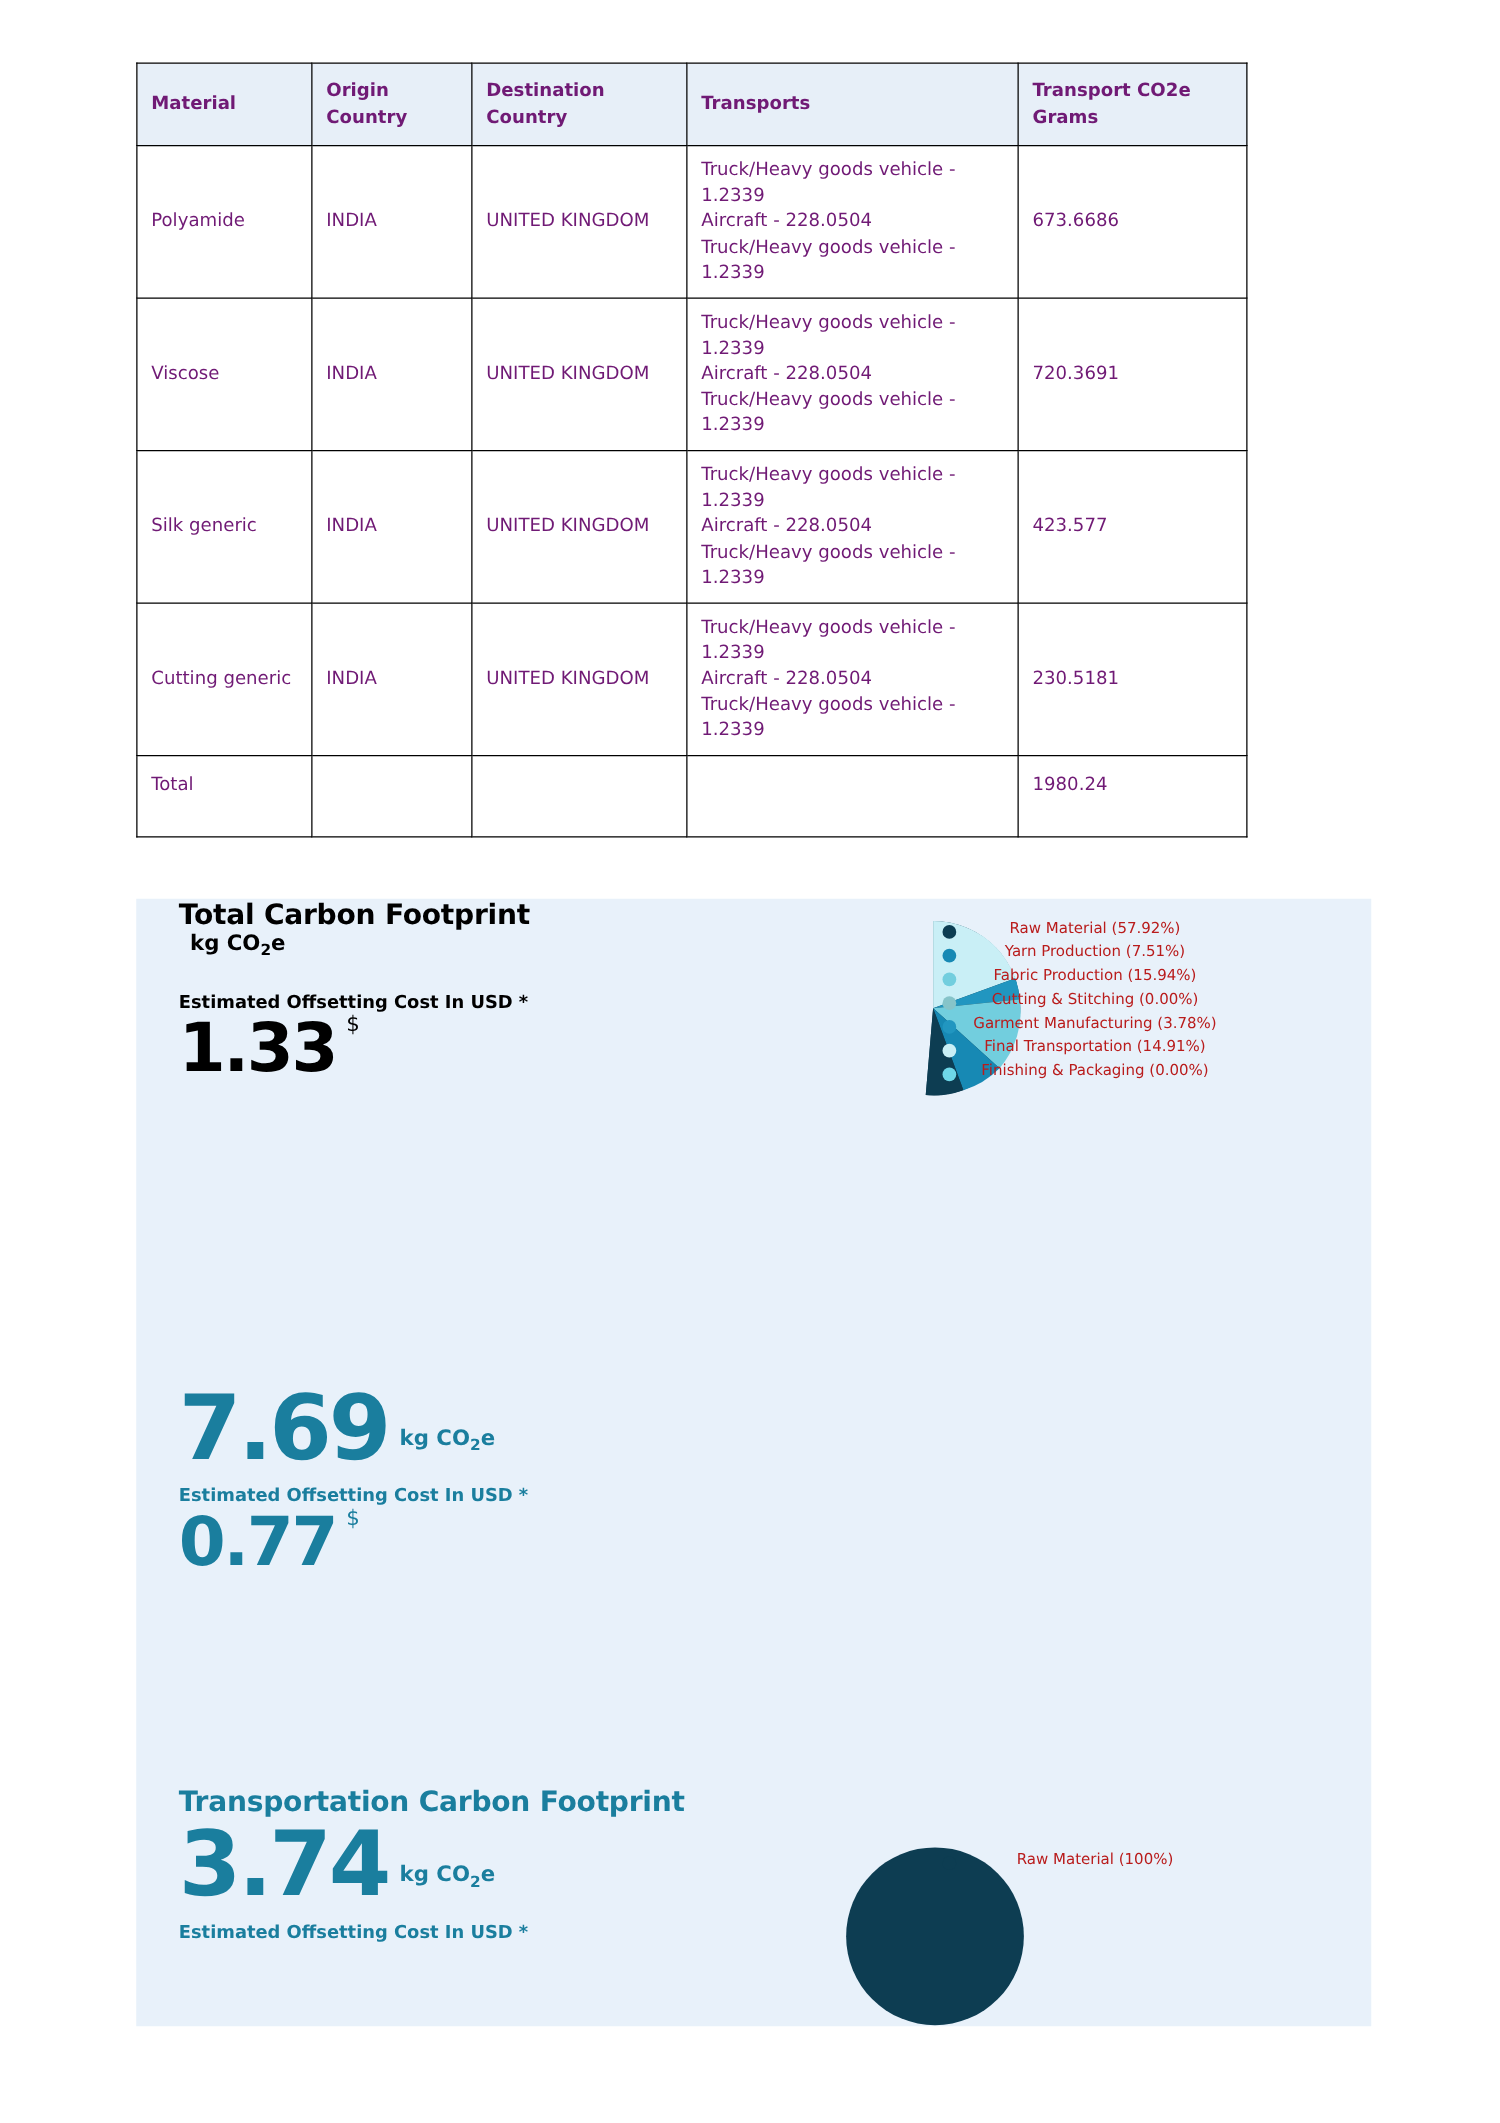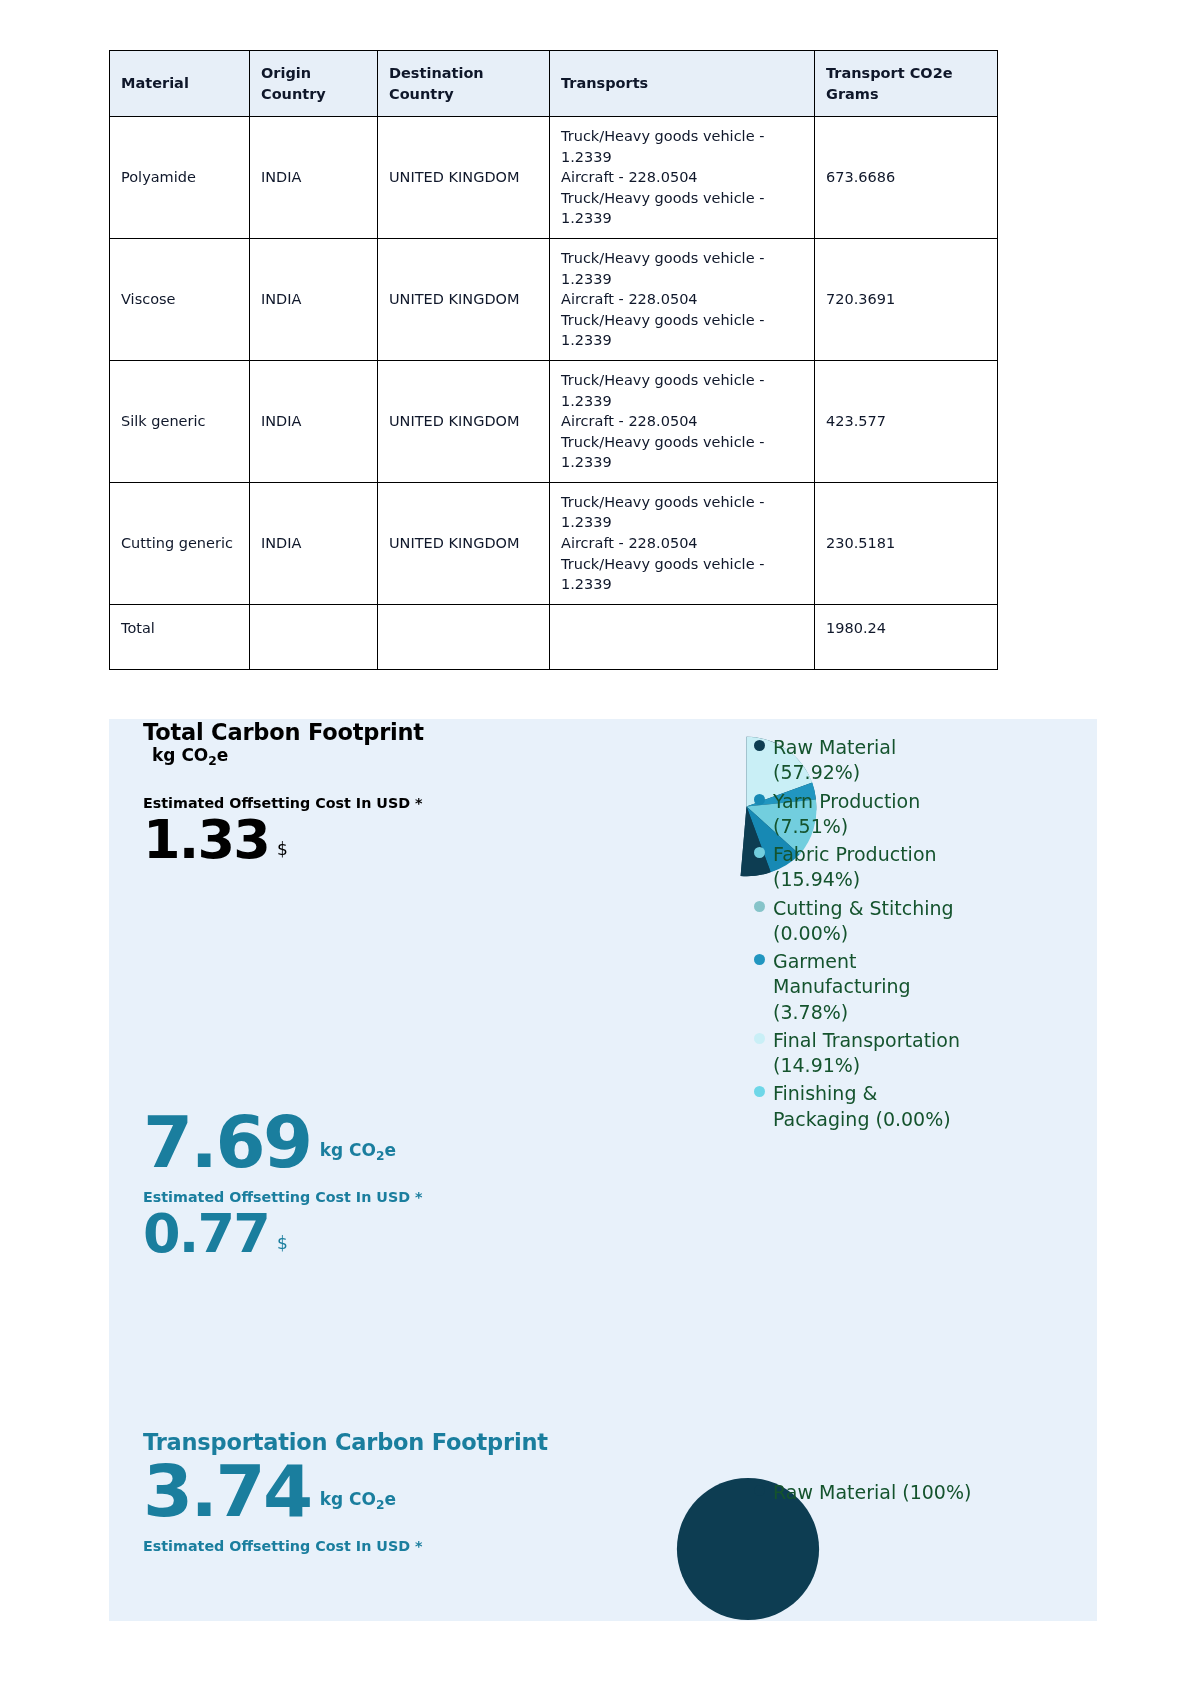--- a/index.html
+++ b/index.html
@@ -21,21 +21,21 @@
     position: absolute;
     left: 109px;
     top: 50px;
     width: 888px;
   }
   table.tx {
     width: 100%;
     border-collapse: collapse;
     table-layout: fixed;
     font-size: 14.5px;
-    color: #0f172a;
+    color: #701a75;
   }
   table.tx th, table.tx td {
     border: 1.3px solid #000;
     padding: 9px 11px;
     vertical-align: middle;
     line-height: 1.42;
     text-align: left;
   }
   table.tx thead th {
     background: #e7eff8;
@@ -104,21 +104,20 @@
     white-space: nowrap;
   }
   .unit sub { font-size: 0.72em; }
   .cost-label {
     font-weight: bold;
     font-size: 14.3px;
     margin: 13px 0 0 0;
   }
   .cost-row {
     display: flex;
-    align-items: flex-end;
     line-height: 1;
     margin-top: 2px;
   }
   .cost-num {
     font-size: 54px;
     font-weight: bold;
     letter-spacing: -1.8px;
     line-height: 1;
   }
   .cur {
@@ -132,23 +131,24 @@
 
   
   .chart-area { position: absolute; }
   .chart-area.top  { left: 560px; top: 10px; }
   .chart-area.raw  { left: 560px; top: 362px; }
 
   .pie { display: block; }
 
   .legend {
     position: absolute;
-    font-size: 19px;
+    font-size: 12px;
     line-height: 1.33;
-    color: #14532d;
+    color: #b91c1c;
+    text-align: center;
   }
   .legend.top { left: 645px; top: 16px; width: 225px; }
   .legend.raw { left: 645px; top: 372px; width: 225px; }
   .legend-item {
     display: flex;
     align-items: flex-start;
     margin-bottom: 3px;
   }
   .dot {
     width: 11px; height: 11px;

